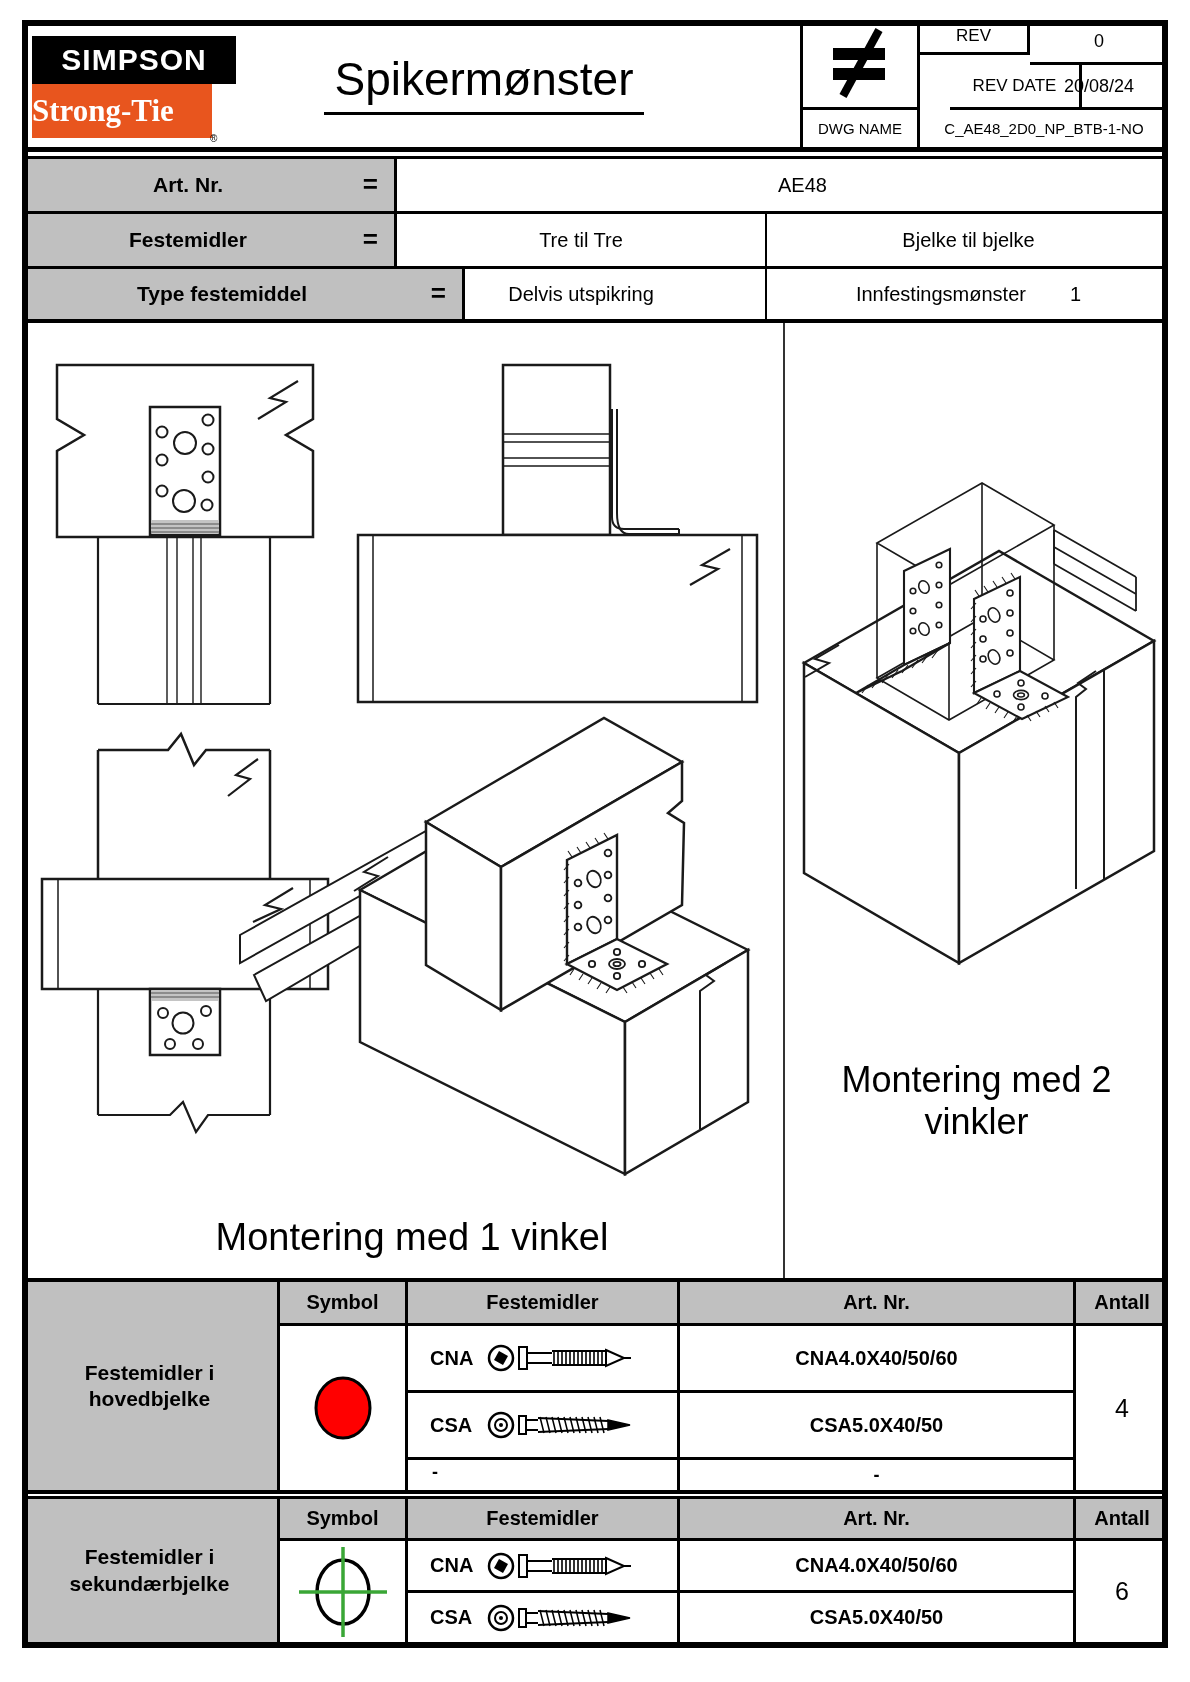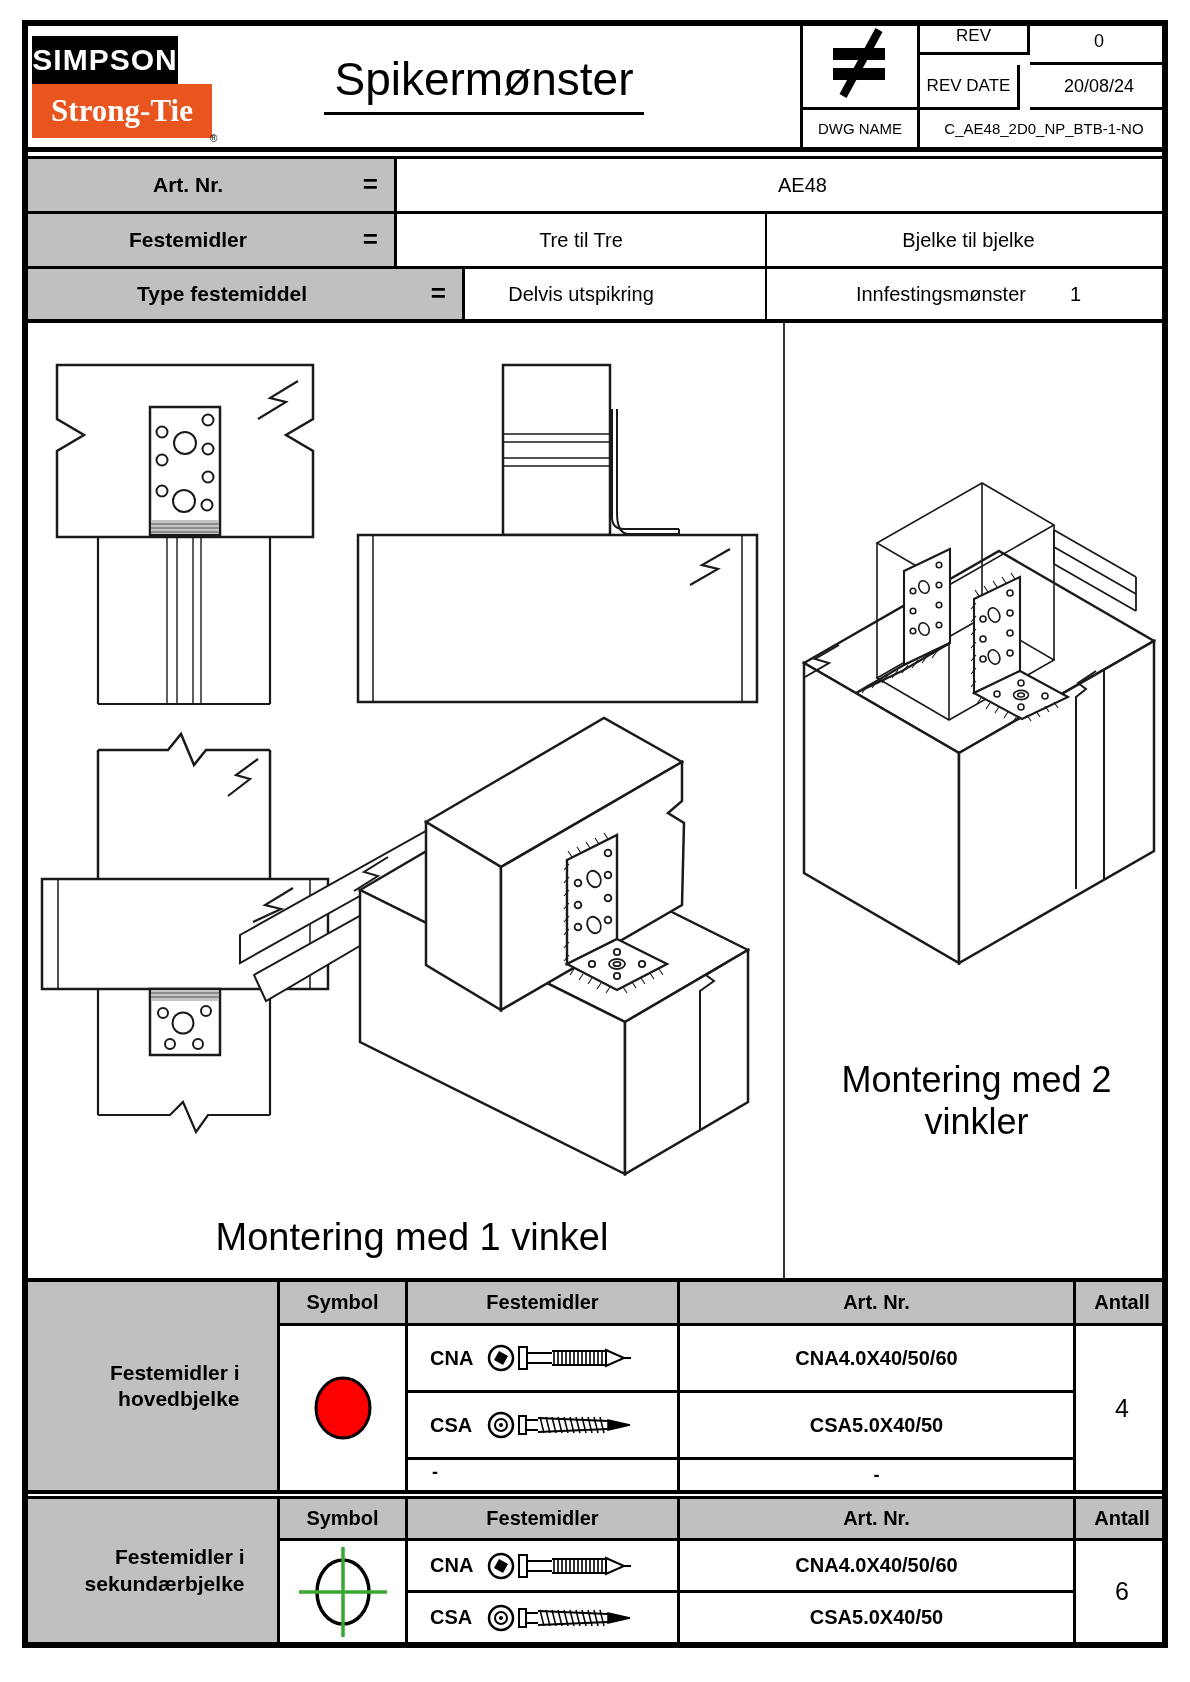--- a/index.html
+++ b/index.html
@@ -4,25 +4,25 @@
 <style>
   html,body{margin:0;padding:0;background:#fff;}
   #canvas{position:relative;width:1190px;height:1682px;background:#fff;overflow:hidden;
           font-family:"Liberation Sans",sans-serif;color:#000;}
   .abs{position:absolute;}
   .sheet{position:absolute;left:22px;top:20px;width:1146px;height:1628px;background:#fff;}
   .outer-border{position:absolute;inset:0;border:6px solid #000;pointer-events:none;z-index:50;}
   .bar{position:absolute;background:#000;}
   .vline{position:absolute;background:#000;}
   .gray{background:#c0c0c0;}
-  .cell-center{display:flex;align-items:center;justify-content:center;text-align:right;}
+  .cell-center{display:flex;align-items:center;justify-content:center;text-align:center;}
   .logo-black{background:#000;color:#fff;font-weight:bold;font-size:30px;letter-spacing:1px;
               display:flex;align-items:center;justify-content:center;}
   .logo-orange{color:#fff;font-weight:bold;font-size:31px;font-family:"Liberation Serif",serif;
-               display:flex;align-items:center;justify-content:center;}
+               display:flex;align-items:center;}
   .title-wrap{text-align:center;}
   .title-wrap span{display:inline-block;font-size:46px;border-bottom:3px solid #000;padding:0 10px 6px;}
   .hdr-cell{display:flex;align-items:center;justify-content:center;font-size:17px;}
   .info-label{font-weight:bold;font-size:21px;}
   .info-val{font-size:20px;}
   .tbl-head{font-weight:bold;font-size:20px;}
   .code{font-weight:bold;font-size:20px;width:56px;}
   .artnr{font-weight:bold;font-size:20px;}
   .qty{font-size:25px;}
   .rowlabel{font-weight:bold;font-size:21px;line-height:1.25;}
@@ -32,21 +32,21 @@
   .fast-row{display:flex;align-items:center;padding-left:22px;}
 </style>
 </head>
 <body>
 
 <div id="canvas">
  <div class="sheet">
   <div class="outer-border"></div>
 
   <div class="abs" style="left:0;top:0;width:1146px;height:127px;">
-    <div class="abs logo-black" style="left:10px;top:16px;width:146px;height:48px;text-align:right;">
+    <div class="abs logo-black" style="left:10px;top:16px;width:204px;height:48px;text-align:right;">
       <span>SIMPSON</span>
     </div>
     <div class="abs logo-orange" style="left:10px;top:64px;width:180px;height:54px;background:#e8551e;">
       <span>Strong-Tie</span>
     </div>
     <div class="abs" style="left:188px;top:113px;font-size:10px;">®</div>
 
     <div class="abs title-wrap" style="left:232px;top:32px;width:460px;">
       <span>Spikermønster</span>
     </div>
@@ -58,21 +58,21 @@
         <line x1="22" y1="70" x2="58" y2="4" stroke="#000" stroke-width="8"></line>
       </svg>
     </div>
 
     <div class="abs hdr-cell" style="left:898px;top:0;width:110px;height:35px;border-right:3px solid #000;border-bottom:3px solid #000;box-sizing:border-box;">
       <span>REV</span>
     </div>
     <div class="abs hdr-cell" style="left:1008px;top:0;width:138px;height:45px;border-bottom:3px solid #000;box-sizing:border-box;font-size:18px;">
       <span>0</span>
     </div>
-    <div class="abs hdr-cell" style="left:898px;top:45px;width:100px;height:45px;border-right:3px solid #000;border-bottom:3px solid #000;box-sizing:border-box;">
+    <div class="abs hdr-cell" style="left:928px;top:45px;width:132px;height:45px;border-right:3px solid #000;border-bottom:3px solid #000;box-sizing:border-box;">
       <span>REV DATE</span>
     </div>
     <div class="abs hdr-cell" style="left:1008px;top:45px;width:138px;height:45px;border-bottom:3px solid #000;box-sizing:border-box;font-size:18px;">
       <span>20/08/24</span>
     </div>
     <div class="abs hdr-cell" style="left:778px;top:90px;width:120px;height:37px;border-left:3px solid #000;border-right:3px solid #000;box-sizing:border-box;font-size:15px;">
       <span>DWG NAME</span>
     </div>
     <div class="abs hdr-cell" style="left:898px;top:90px;width:248px;height:37px;font-size:15px;">
       <span>C_AE48_2D0_NP_BTB-1-NO</span>

